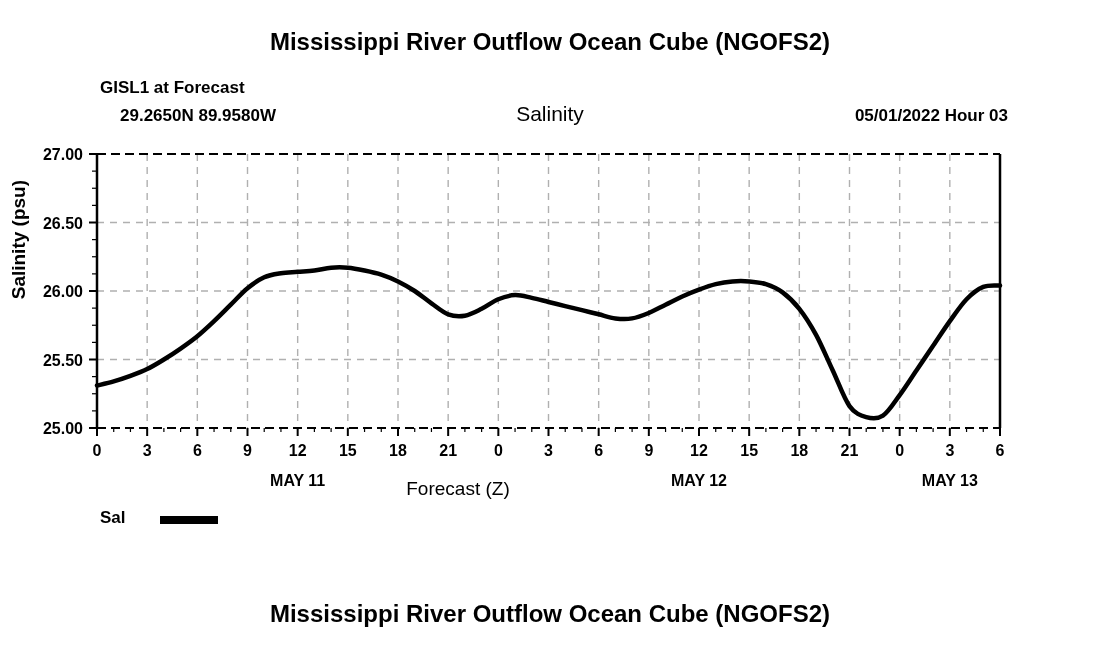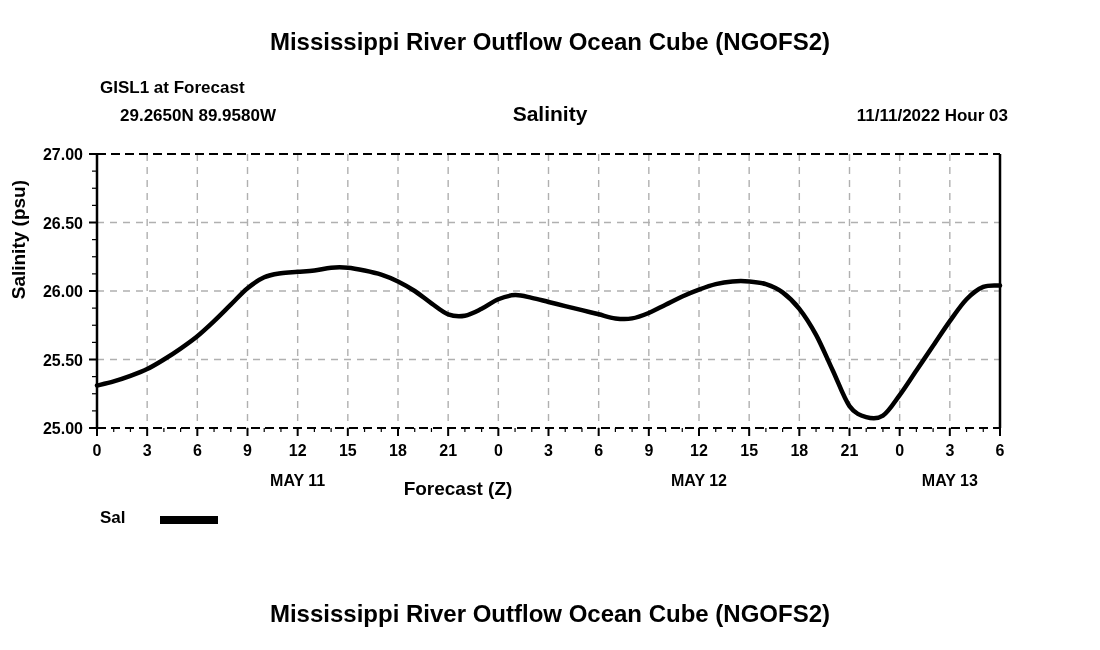--- a/index.html
+++ b/index.html
@@ -11,55 +11,55 @@
   .title-top{
     position:absolute;top:28px;left:0;width:1100px;text-align:center;
     font-size:24px;font-weight:bold;letter-spacing:0px;
   }
   .title-bottom{
     position:absolute;top:600px;left:0;width:1100px;text-align:center;
     font-size:24px;font-weight:bold;
   }
   .meta-station{position:absolute;left:100px;top:78px;font-size:17px;font-weight:bold;}
   .meta-coords{position:absolute;left:100px;top:106px;font-size:17px;font-weight:bold;margin-left:20px;}
-  .meta-var{position:absolute;left:0;top:102px;width:1100px;text-align:center;font-size:21px;font-weight:bold;}
+  .meta-var{position:absolute;left:0;top:102px;width:1100px;text-align:center;font-size:21px;font-weight:normal;}
   .meta-date{position:absolute;right:92px;top:106px;font-size:17px;font-weight:bold;}
 
   #plot-wrap{position:absolute;left:0;top:0;width:1100px;height:650px;}
   svg{display:block;}
 
   .ylabel{
     position:absolute;left:8px;top:180px;
     font-size:19px;font-weight:bold;
     transform:rotate(-90deg);transform-origin:left top;
     white-space:nowrap;
   }
   .ylabel-inner{display:block;transform:translate(-100%,0);}
 
   .xaxis-title{
     position:absolute;left:0;top:478px;width:916px;text-align:center;
-    font-size:19px;font-weight:bold;
+    font-size:19px;font-weight:normal;
   }
   .legend{position:absolute;left:100px;top:508px;font-size:17px;font-weight:bold;text-align:right;}
   .legend-swatch{
     position:absolute;left:160px;top:516px;width:58px;height:8px;background:#000;
   }
   .tick-label{font-size:16px;font-weight:bold;fill:#000;}
   .ytick-label{font-size:16px;font-weight:bold;fill:#000;}
   .day-label{font-size:16px;font-weight:bold;fill:#000;}
 </style>
 </head>
 <body>
 
 <div class="title-top">Mississippi River Outflow Ocean Cube (NGOFS2)</div>
 
 <div class="meta-station">GISL1 at Forecast</div>
 <div class="meta-coords">29.2650N  89.9580W</div>
 <div class="meta-var">Salinity</div>
-<div class="meta-date">11/11/2022 Hour 03</div>
+<div class="meta-date">05/01/2022 Hour 03</div>
 
 <div class="ylabel">
   <span class="ylabel-inner">Salinity (psu)</span>
 </div>
 
 <div id="plot-wrap">
   <svg id="chart-svg" width="1100" height="650">
       <line x1="147.16666666666666" y1="154" x2="147.16666666666666" y2="428" stroke="#b0b0b0" stroke-width="1.4" stroke-dasharray="7,6"></line>
       <line x1="197.33333333333331" y1="154" x2="197.33333333333331" y2="428" stroke="#b0b0b0" stroke-width="1.4" stroke-dasharray="7,6"></line>
       <line x1="247.5" y1="154" x2="247.5" y2="428" stroke="#b0b0b0" stroke-width="1.4" stroke-dasharray="7,6"></line>

